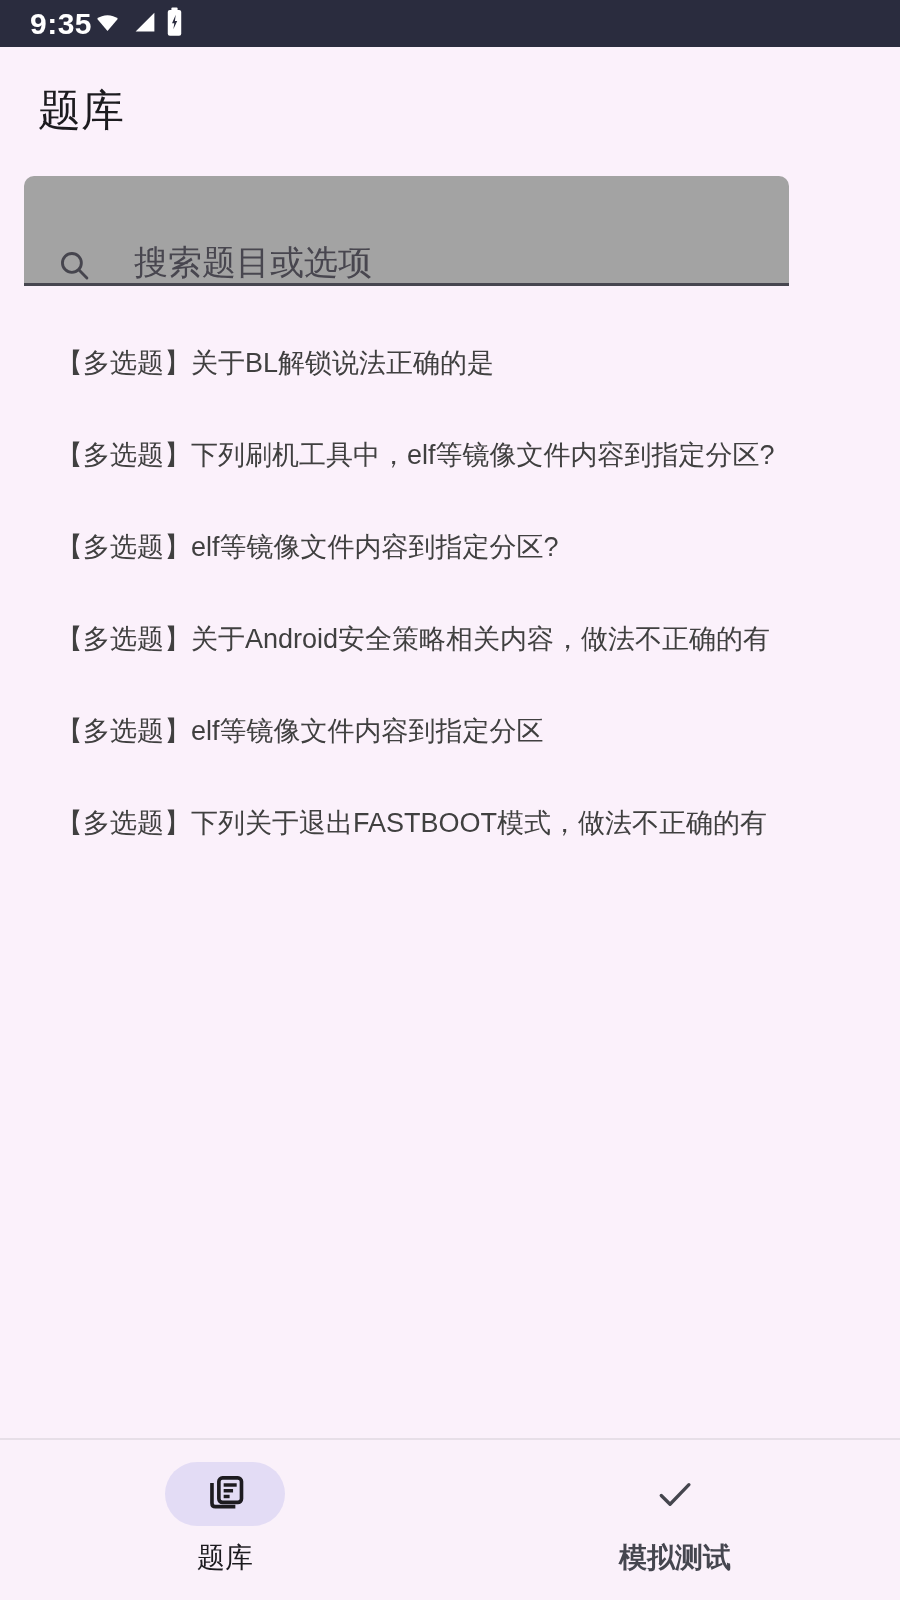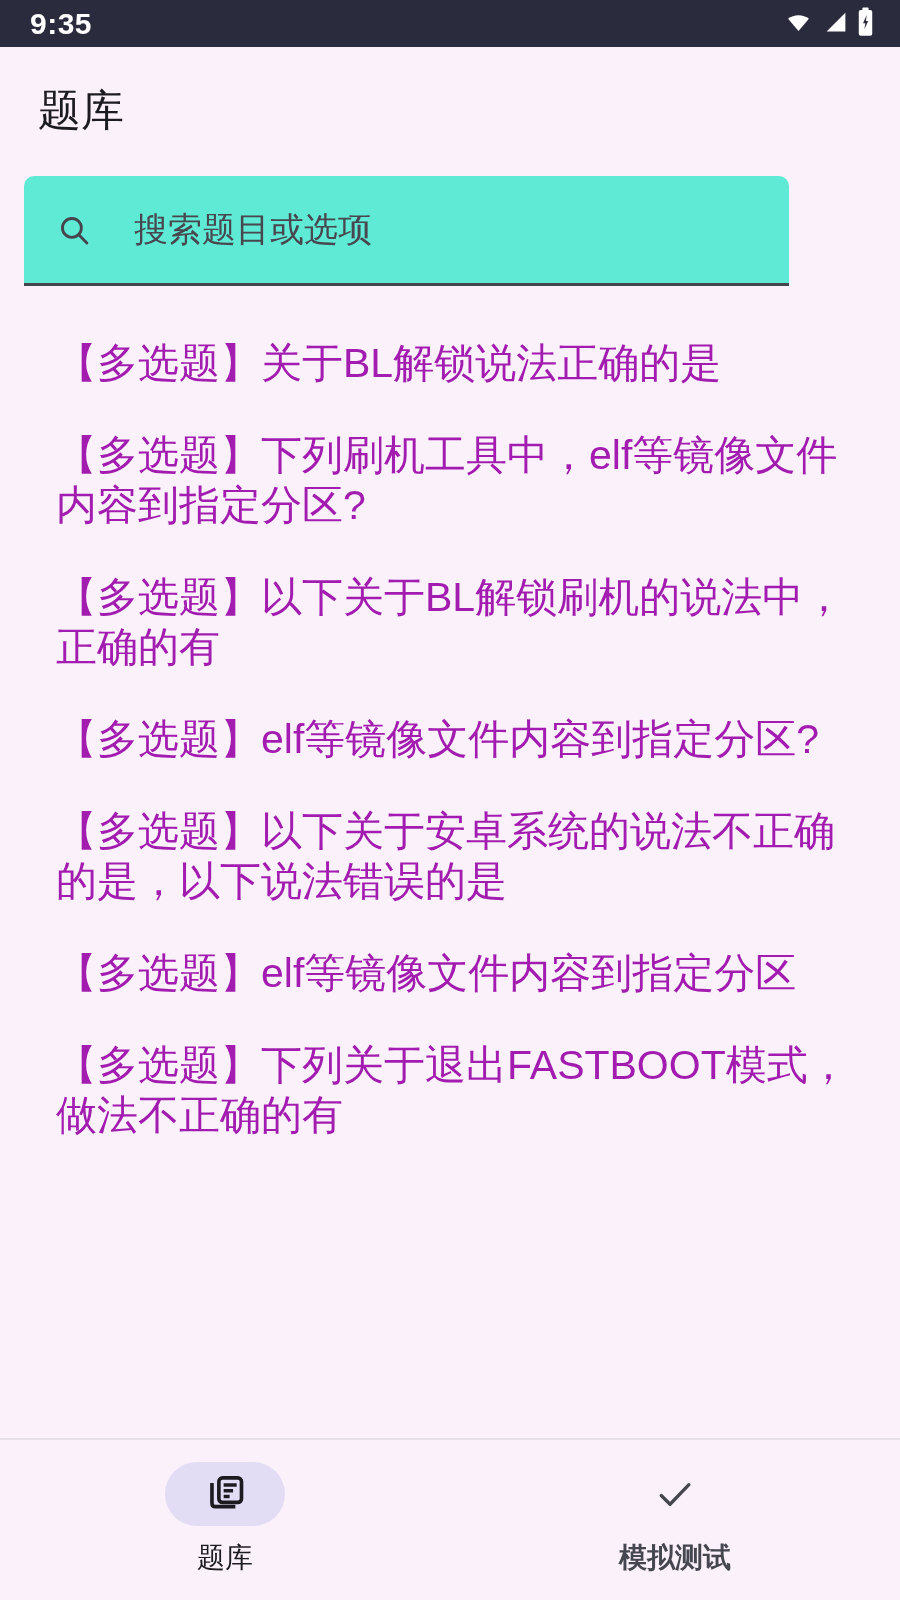--- a/index.html
+++ b/index.html
@@ -10,60 +10,60 @@
     font-family: "Liberation Sans", "DejaVu Sans", sans-serif;
     position: relative;
     overflow: hidden;
   }
   .screen { position: absolute; inset: 0; }
 
   
   .status-bar {
     position: absolute; top: 0; left: 0; right: 0; height: 47px;
     background: #2A2C3E;
-    display: flex; align-items: center; justify-content: space-between;
+    display: flex; align-items: center; 
     padding: 0 26px 0 30px;
   }
   .status-time {
     color: #FFFFFF; font-size: 30px; font-weight: 600; letter-spacing: 0.5px;
   }
   .status-icons { display: flex; align-items: center; gap: 9px; }
 
   
   .page-title {
     position: absolute; top: 82px; left: 38px;
     margin: 0; font-size: 43px; font-weight: 400; color: #1C1B1F;
   }
 
   
   .search-field {
     position: absolute; top: 176px; left: 24px;
     width: 765px; height: 110px;
-    background: #5eead4;
+    background: #a3a3a3;
     border-radius: 10px 10px 0 0;
     border-bottom: 3px solid #46464F;
-    display: flex; align-items: center;
+    display: flex; align-items: flex-end;
   }
   .search-field svg { margin-left: 32px; flex: 0 0 auto; }
   .search-input {
     flex: 1; margin-left: 40px; margin-right: 24px;
     background: transparent; border: none; outline: none;
     font-family: "Liberation Sans", "DejaVu Sans", sans-serif;
     font-size: 34px; color: #1C1B1F;
   }
   .search-input::placeholder { color: #48464F; opacity: 1; }
 
   
   .question-list {
     position: absolute; top: 338px; left: 0; right: 0;
   }
   .question-item {
     padding: 0 44px 0 56px;
     margin-bottom: 42px;
-    font-size: 41px; line-height: 50px; color: #a21caf;
+    font-size: 27px; line-height: 50px; color: #404040;
     cursor: pointer;
   }
 
   
   .bottom-nav {
     position: absolute; left: 0; right: 0; bottom: 0; height: 162px;
     background: #FAF1FA;
     border-top: 2px solid #E7DFE8;
     display: flex;
   }
@@ -115,23 +115,22 @@
     <svg width="36" height="36" viewBox="0 0 24 24">
       <circle cx="10.6" cy="10.6" r="6.3" fill="none" stroke="#46454E" stroke-width="1.9"></circle>
       <path d="M15.2 15.2 L20.6 20.6" fill="none" stroke="#46454E" stroke-width="1.9" stroke-linecap="round"></path>
     </svg>
     <input class="search-input" type="text" placeholder="搜索题目或选项" style="">
   </div>
 
   <div class="question-list">
     <div class="question-item">【多选题】关于BL解锁说法正确的是</div>
     <div class="question-item">【多选题】下列刷机工具中，elf等镜像文件内容到指定分区?</div>
-    <div class="question-item">【多选题】以下关于BL解锁刷机的说法中，正确的有</div>
     <div class="question-item">【多选题】elf等镜像文件内容到指定分区?</div>
-    <div class="question-item">【多选题】以下关于安卓系统的说法不正确的是，以下说法错误的是</div>
+    <div class="question-item">【多选题】关于Android安全策略相关内容，做法不正确的有</div>
     <div class="question-item">【多选题】elf等镜像文件内容到指定分区</div>
     <div class="question-item">【多选题】下列关于退出FASTBOOT模式，做法不正确的有</div>
   </div>
 
   <nav class="bottom-nav">
 
     <div class="nav-item active">
       <div class="nav-icon-holder">
         <svg width="46" height="46" viewBox="0 0 24 24">
           <path d="M5.2 6.2 V16.8 Q5.2 18.6 7 18.6 H17.4" fill="none" stroke="#1D1B20" stroke-width="1.9"></path>

